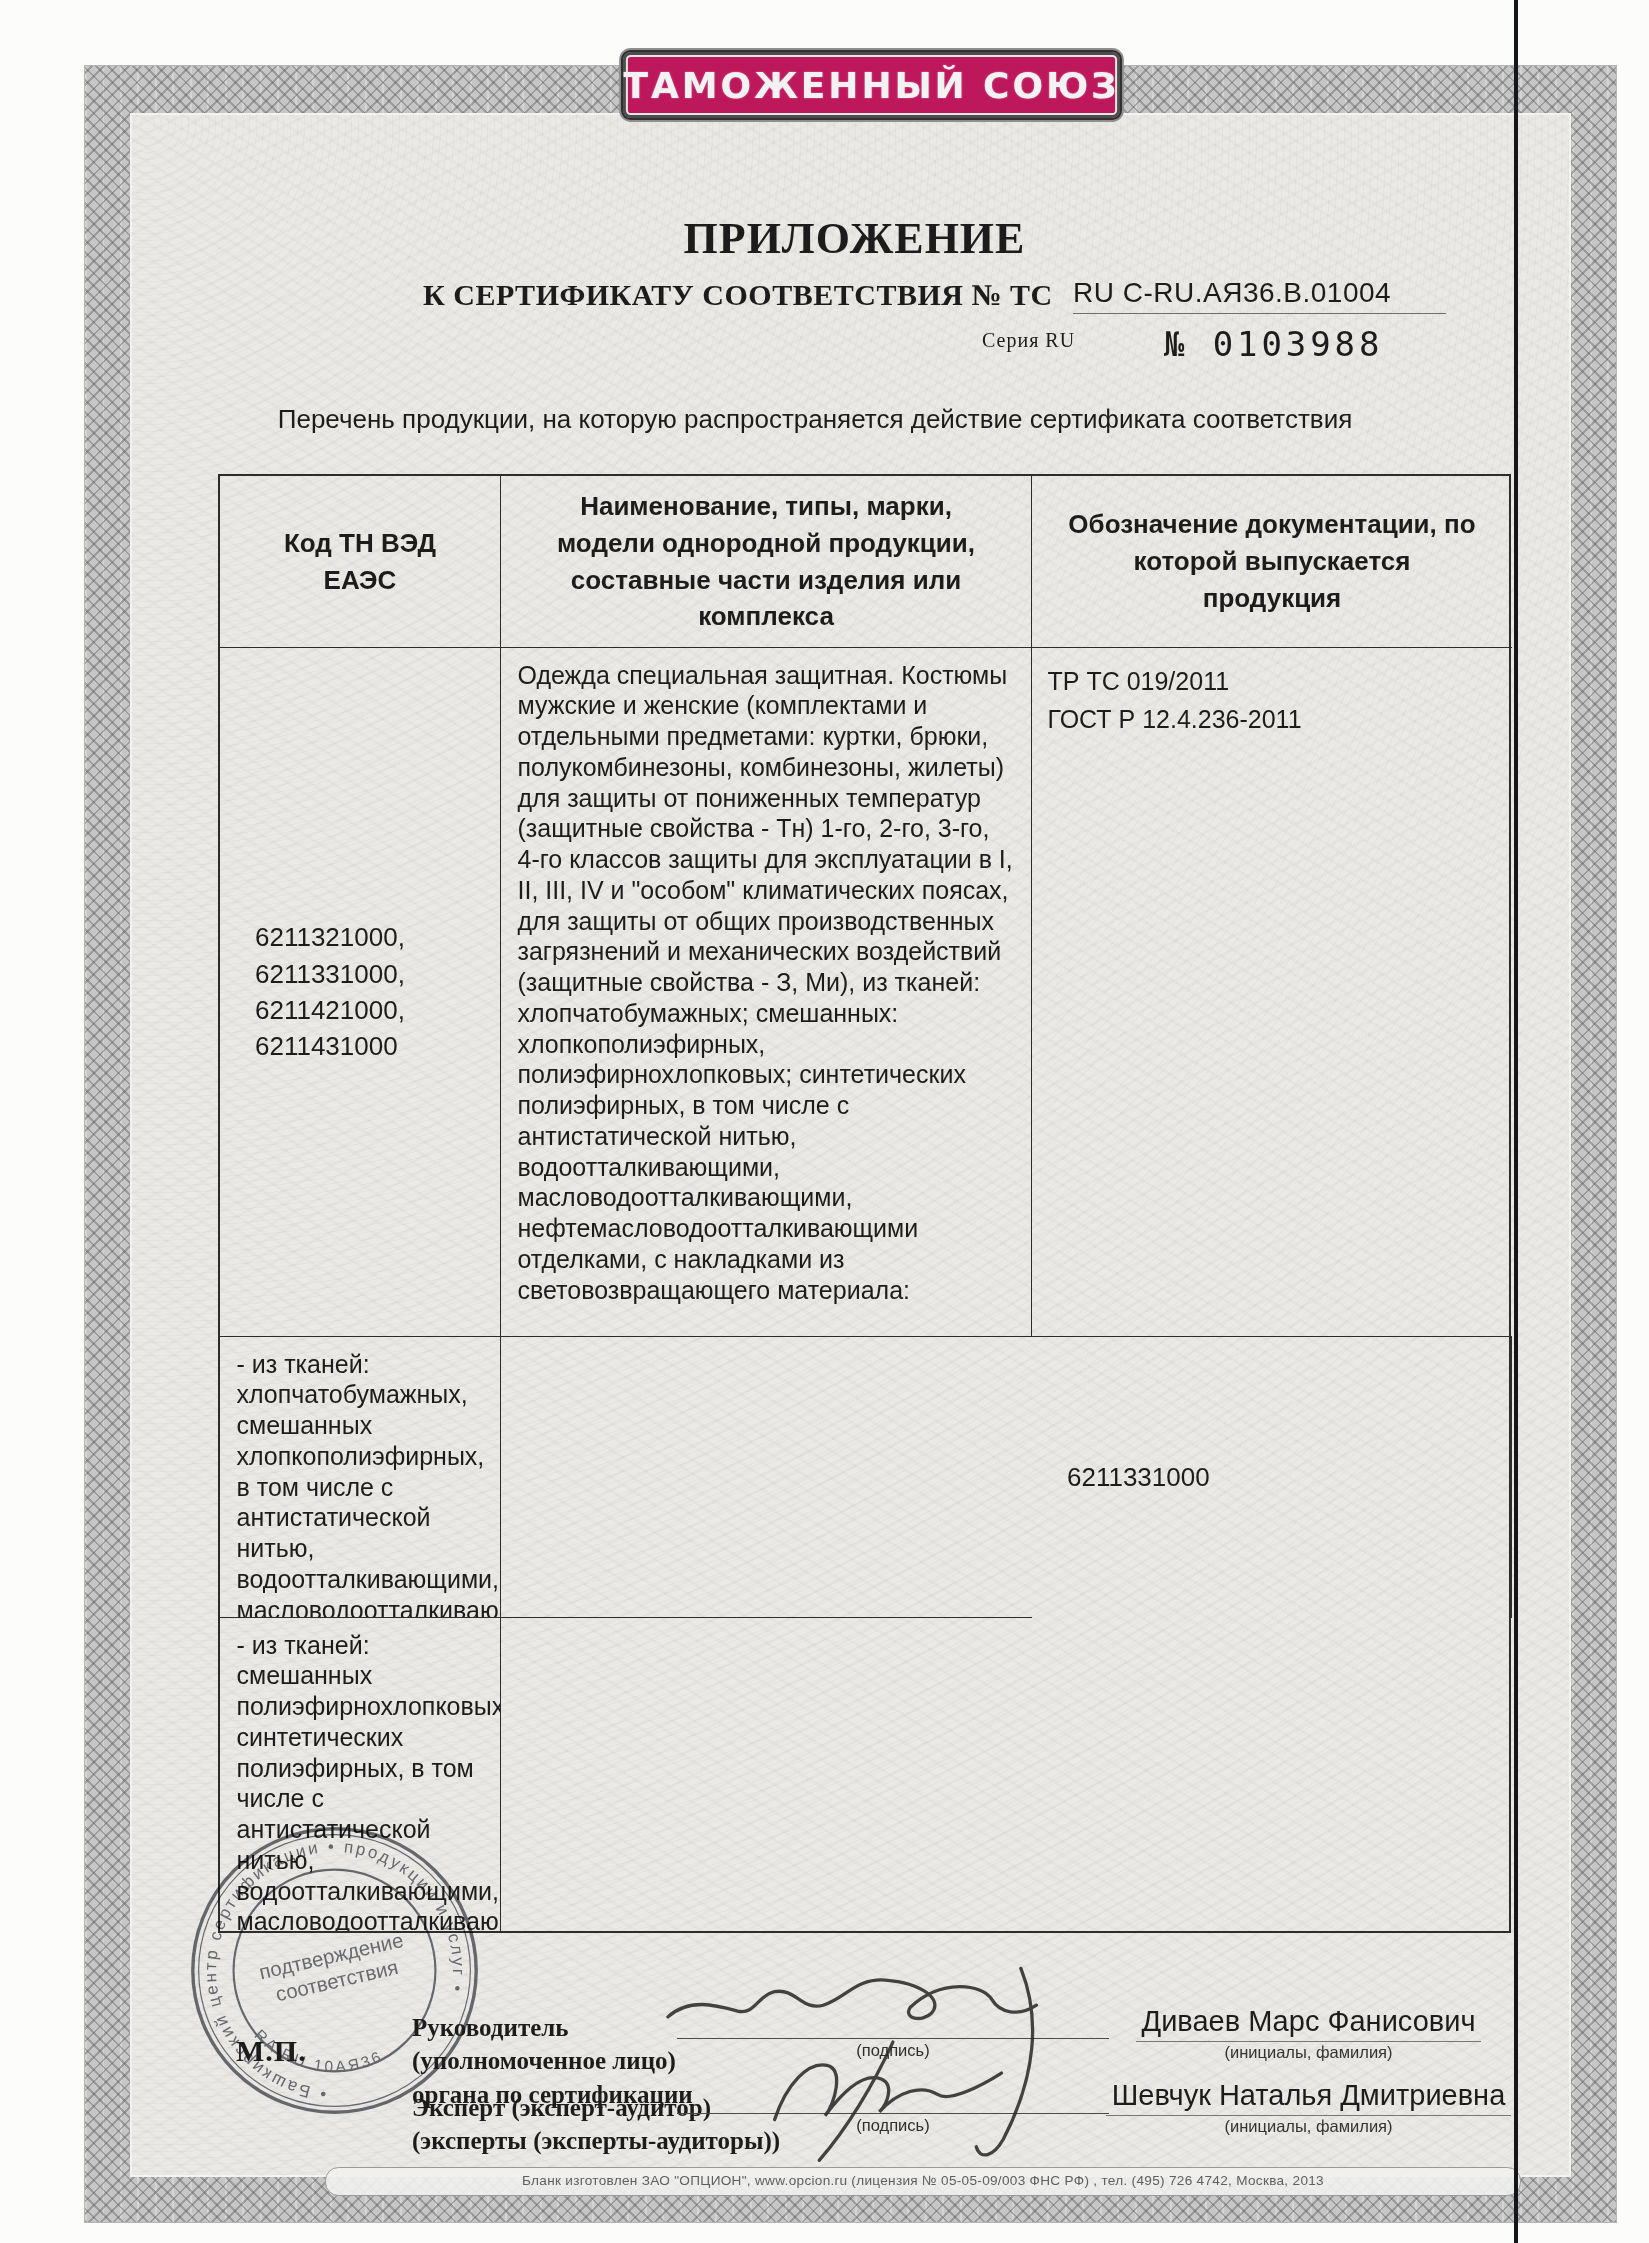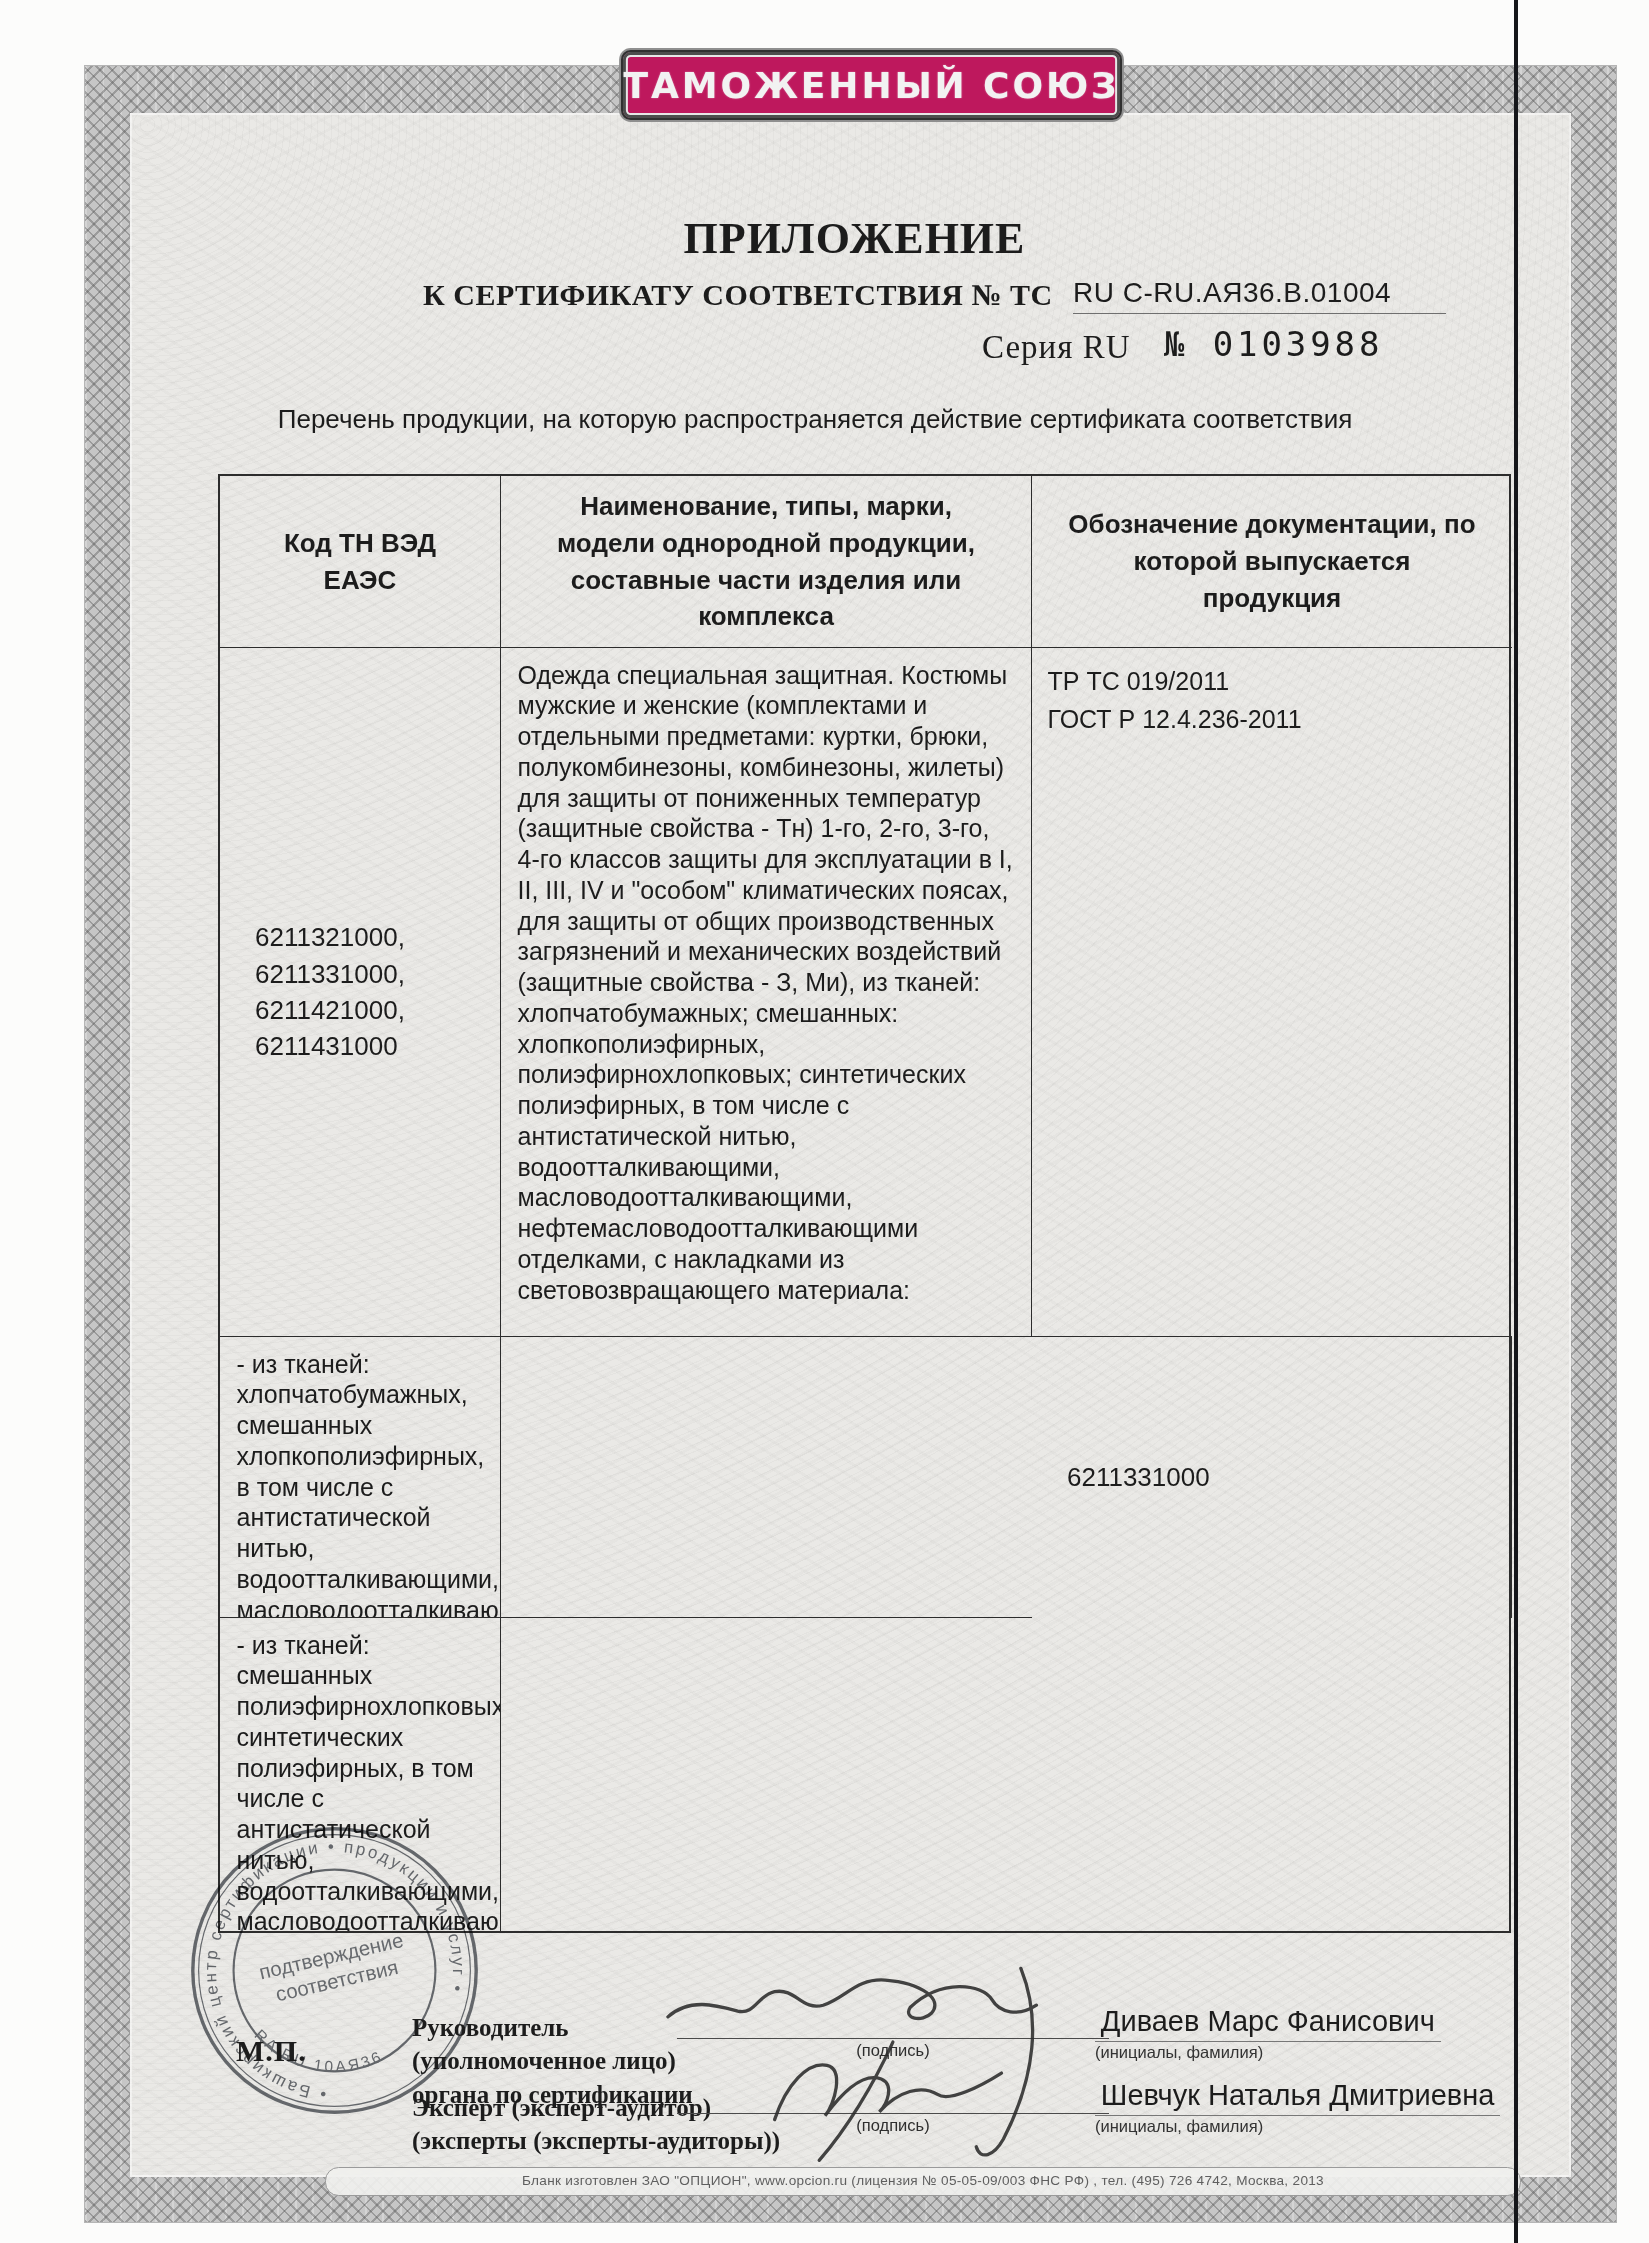--- a/index.html
+++ b/index.html
@@ -48,21 +48,21 @@
     position:absolute;left:423px;top:278px;
     font-family:"Liberation Serif", serif;font-weight:600;font-size:30px;letter-spacing:0.5px;
   }
   .cert-number{
     position:absolute;left:1073px;top:277px;width:373px;
     font-size:28px;letter-spacing:0.5px;
     border-bottom:1.9px solid #6f6f6f;padding-bottom:3.9px;
   }
   .series-label{
     position:absolute;left:982px;top:329px;
-    font-family:"Liberation Serif", serif;font-size:33px;letter-spacing:1px;
+    font-family:"Liberation Serif", serif;font-size:20px;letter-spacing:1px;
   }
   .series-number{
     position:absolute;left:1164px;top:324px;
     font-family:"DejaVu Sans Mono", monospace;font-size:34px;letter-spacing:3.9px;
   }
   .intro{
     position:absolute;left:194px;top:404px;width:1242px;text-align:center;
     font-size:26px;
   }
   
@@ -88,21 +88,21 @@
   .mp{position:absolute;left:236px;top:2034px;font-family:"Liberation Serif", serif;font-weight:700;font-size:30px;letter-spacing:1px;}
   .role{position:absolute;font-family:"Liberation Serif", serif;font-weight:700;font-size:25px;line-height:1.33;}
   .role1{left:412px;top:2011px;width:340px;}
   .role2{left:412px;top:2091px;width:383px;}
   .sig-line{position:absolute;border-top:1.9px solid #4a4a4a;width:432px;left:677px;}
   .sig-line-1{top:2038px;}
   .sig-line-2{top:2113px;}
   .podpis{position:absolute;left:677px;width:432px;text-align:center;font-size:16.5px;color:#2e2e2e;}
   .podpis-1{top:2041px;}
   .podpis-2{top:2116px;}
-  .name-block{position:absolute;left:1095px;width:427px;text-align:left;}
+  .name-block{position:absolute;left:1095px;width:427px;text-align:center;}
   .name-block-1{top:2005px;}
   .name-block-2{top:2079px;}
   .name-text{display:inline-block;font-size:29px;border-bottom:1.9px solid #777;padding:0 5.8px 2.9px 5.8px;}
   .initials{font-size:16.5px;color:#333;margin-top:1px;}
   .autograph{position:absolute;pointer-events:none;}
   
   .footer-note{
     position:absolute;left:325px;top:2167px;width:1194px;height:27px;
     background:rgba(240,240,238,.92);border:1px solid #9a9a9a;border-radius:13.6px;
     font-size:13.6px;color:#5f5f5f;line-height:26px;text-align:center;

